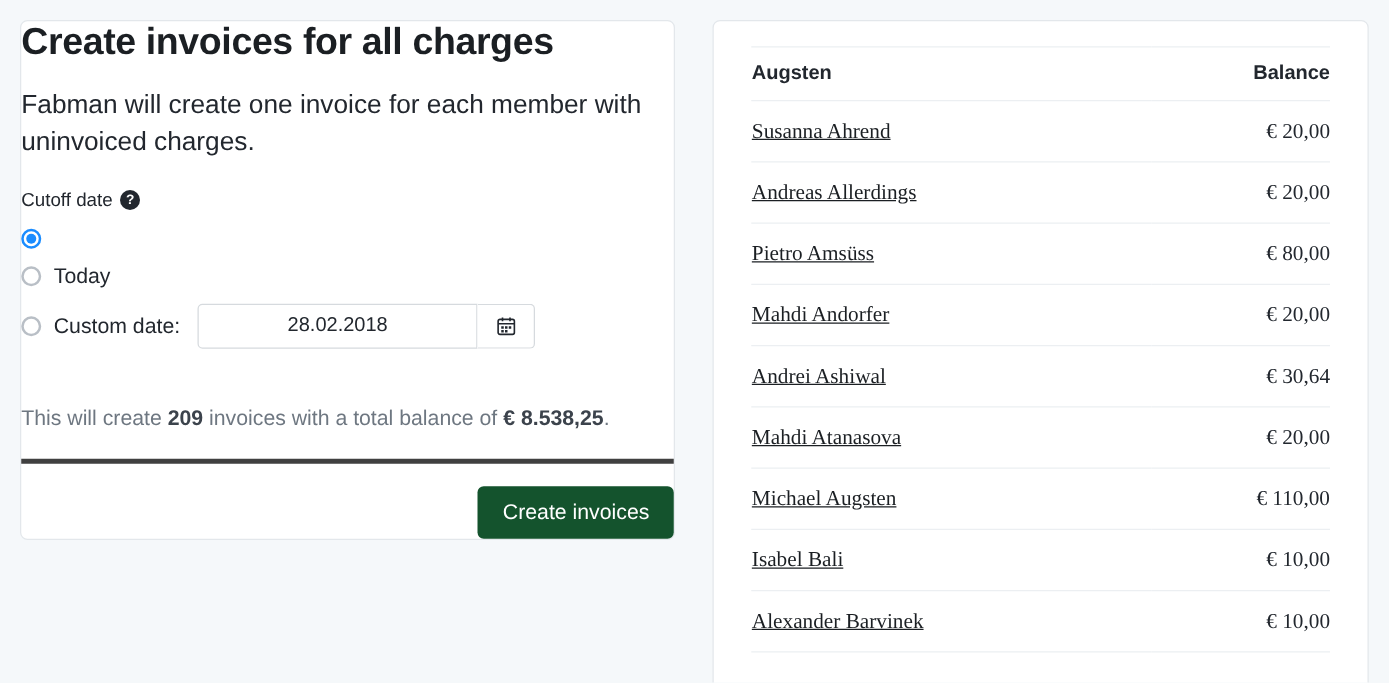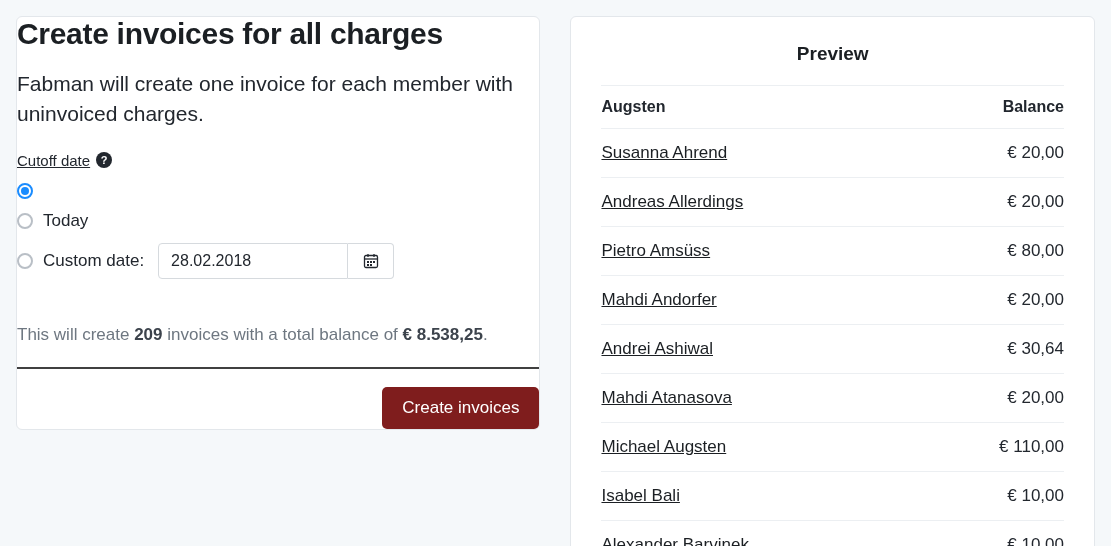--- a/index.html
+++ b/index.html
@@ -45,21 +45,20 @@
       color: #22272e;
     }
     .field-label {
       font-size: 15px;
       font-weight: 400;
       display: flex;
       align-items: center;
       gap: 6px;
       margin-bottom: 8px;
       color: #22272e;
-      text-decoration: underline;
     }
     .help-icon {
       display: inline-flex;
       align-items: center;
       justify-content: center;
       width: 16px; height: 16px;
       border-radius: 50%;
       background: #22272e;
       color: #fff;
       font-size: 11px;
@@ -98,51 +97,52 @@
     .date-input-group {
       display: inline-flex;
       margin-left: 4px;
     }
     .date-input {
       border: 1px solid #d6dade;
       border-radius: 4px 0 0 4px;
       padding: 8px 12px;
       font-size: 16px;
       color: #22272e;
-      width: 190px;
+      width: 224px;
+      text-align: center;
     }
     .date-button {
       border: 1px solid #d6dade;
       border-left: none;
       border-radius: 0 4px 4px 0;
       background: #fff;
       width: 46px;
       cursor: pointer;
       display: flex;
       align-items: center;
       justify-content: center;
     }
     .divider-top {
       margin-top: 22px;
       padding-top: 18px;
     }
     .summary {
       font-size: 17px;
       color: #6e7781;
       padding-bottom: 22px;
-      border-bottom: 2px solid #404040;
+      border-bottom: 4px solid #404040;
     }
     .summary strong { color: #3c434c; font-weight: 700; }
     .actions {
       display: flex;
       justify-content: flex-end;
       padding-top: 18px;
     }
     .btn-primary {
-      background: #7f1d1d;
+      background: #14532d;
       color: #fff;
       border: none;
       border-radius: 5px;
       padding: 11px 20px;
       font-size: 17px;
       cursor: pointer;
     }
     .preview-title {
       text-align: center;
       font-size: 19px;
@@ -163,20 +163,21 @@
       border-bottom: 1px solid #eceff2;
     }
     table.preview th.balance, table.preview td.balance {
       text-align: right;
     }
     table.preview td {
       padding: 14px 0;
       border-bottom: 1px solid #eceff2;
       font-size: 17px;
       vertical-align: middle;
+      font-family: Liberation Serif, serif;
     }
     .member-link {
       color: #1b1f23;
       text-decoration: underline;
       cursor: pointer;
     }
     .calendar-svg { width: 16px; height: 16px; }
   </style>
 </head>
 <body>
@@ -225,21 +226,20 @@
       <p class="summary">
         <span>This will create </span><strong>209</strong><span> invoices with a total balance of </span><strong>€ 8.538,25</strong><span>.</span>
       </p>
       <div class="actions">
         <button class="btn-primary">Create invoices</button>
       </div>
     </div>
   </div>
 
   <div class="card card-right">
-    <div class="preview-title">Preview</div>
     <table class="preview">
       <thead>
         <tr>
           <th>Augsten</th>
           <th class="balance">Balance</th>
         </tr>
       </thead>
       <tbody id="preview-body">
           <tr>
             <td><span class="member-link">Susanna Ahrend</span></td>

